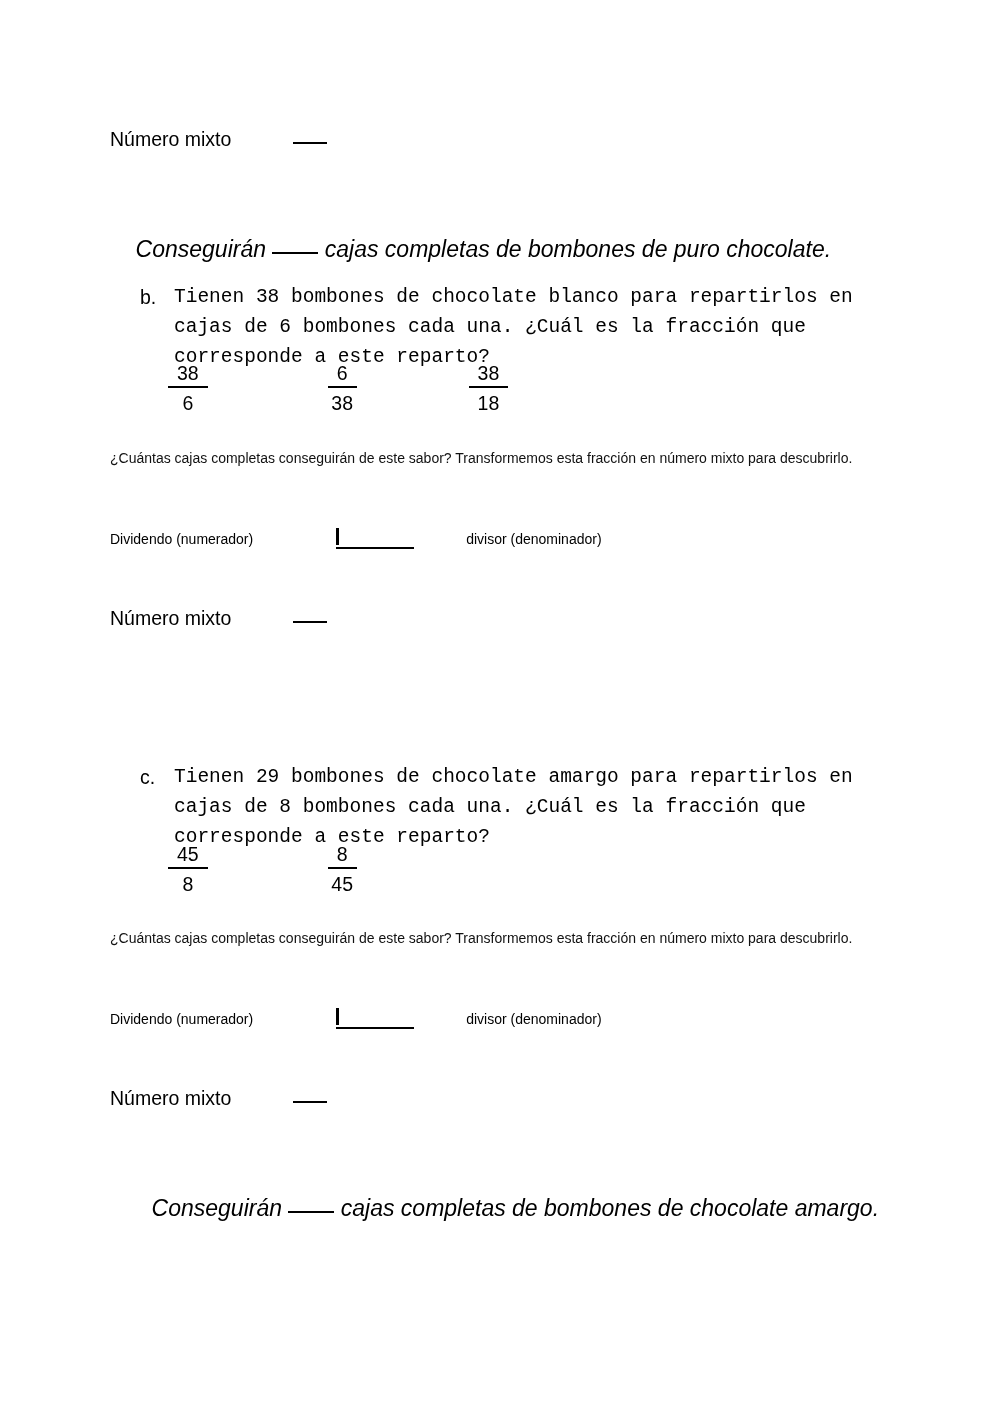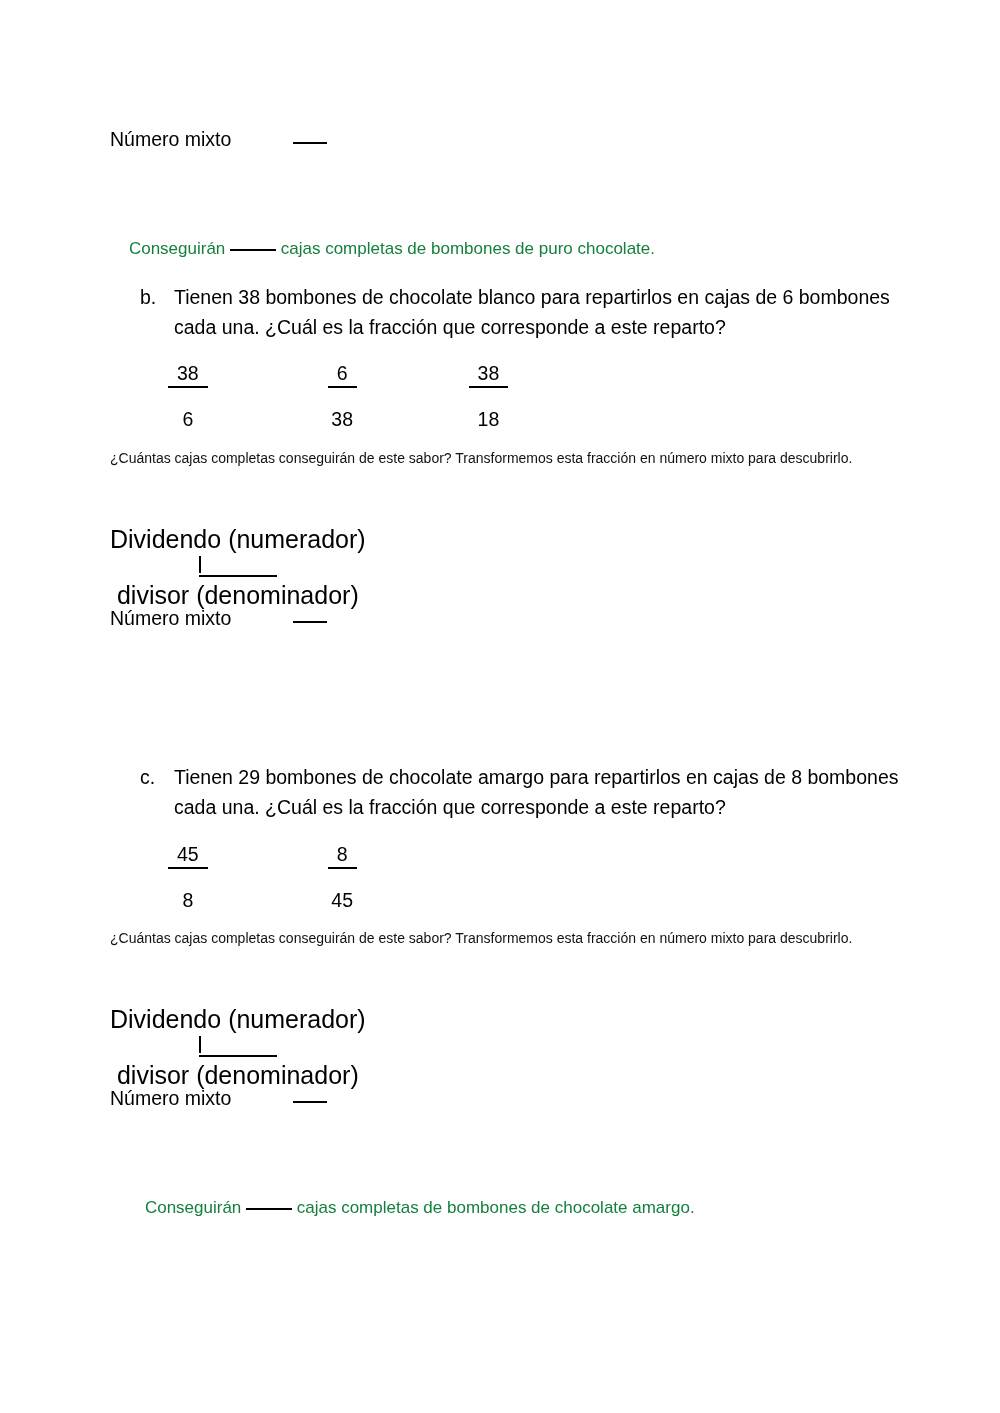--- a/index.html
+++ b/index.html
@@ -15,24 +15,25 @@
     background: #ffffff;
     margin: 16px auto;
     font-family: "Liberation Sans", sans-serif;
     color: #000000;
     overflow: hidden;
   }
 
   
   .line {
     position: absolute;
-    font-size: 17px;
-    line-height: 30px;
-    color: #15803d;
+    font-size: 23px;
+    line-height: 30px;
+    color: #000000;
     white-space: pre;
+    font-style: italic;
   }
   .para {
     position: absolute;
     font-size: 14px;
     line-height: 30px;
     color: #111111;
   }
 
   
   .labelrow {
@@ -68,53 +69,52 @@
     font-size: 19.5px;
     line-height: 30px;
   }
   .listitem .marker {
     width: 34px;
     flex: 0 0 34px;
     text-align: left;
   }
   .listitem .body {
     flex: 1 1 auto;
+    font-family: Liberation Mono, monospace;
   }
 
   
   .fracrow {
     position: absolute;
     display: flex;
     align-items: flex-start;
   }
   .frac {
     display: inline-flex;
     flex-direction: column;
     align-items: center;
     font-size: 19.5px;
     line-height: 24px;
-    gap: 16px;
   }
   .frac .num {
     padding: 0 9px 1px 9px;
     border-bottom: 2.5px solid #000;
   }
   .frac .den {
     padding-top: 3px;
   }
 
   
   .divrow {
     position: absolute;
     display: flex;
     align-items: center;
-    font-size: 25px;
+    font-size: 14px;
     line-height: 30px;
     white-space: pre;
-    flex-direction: column;
   }
   .divbracket {
     display: inline-block;
     position: relative;
     width: 78px;
     height: 26px;
   }
   .divbracket .vbar {
     position: absolute;
     left: 0;

